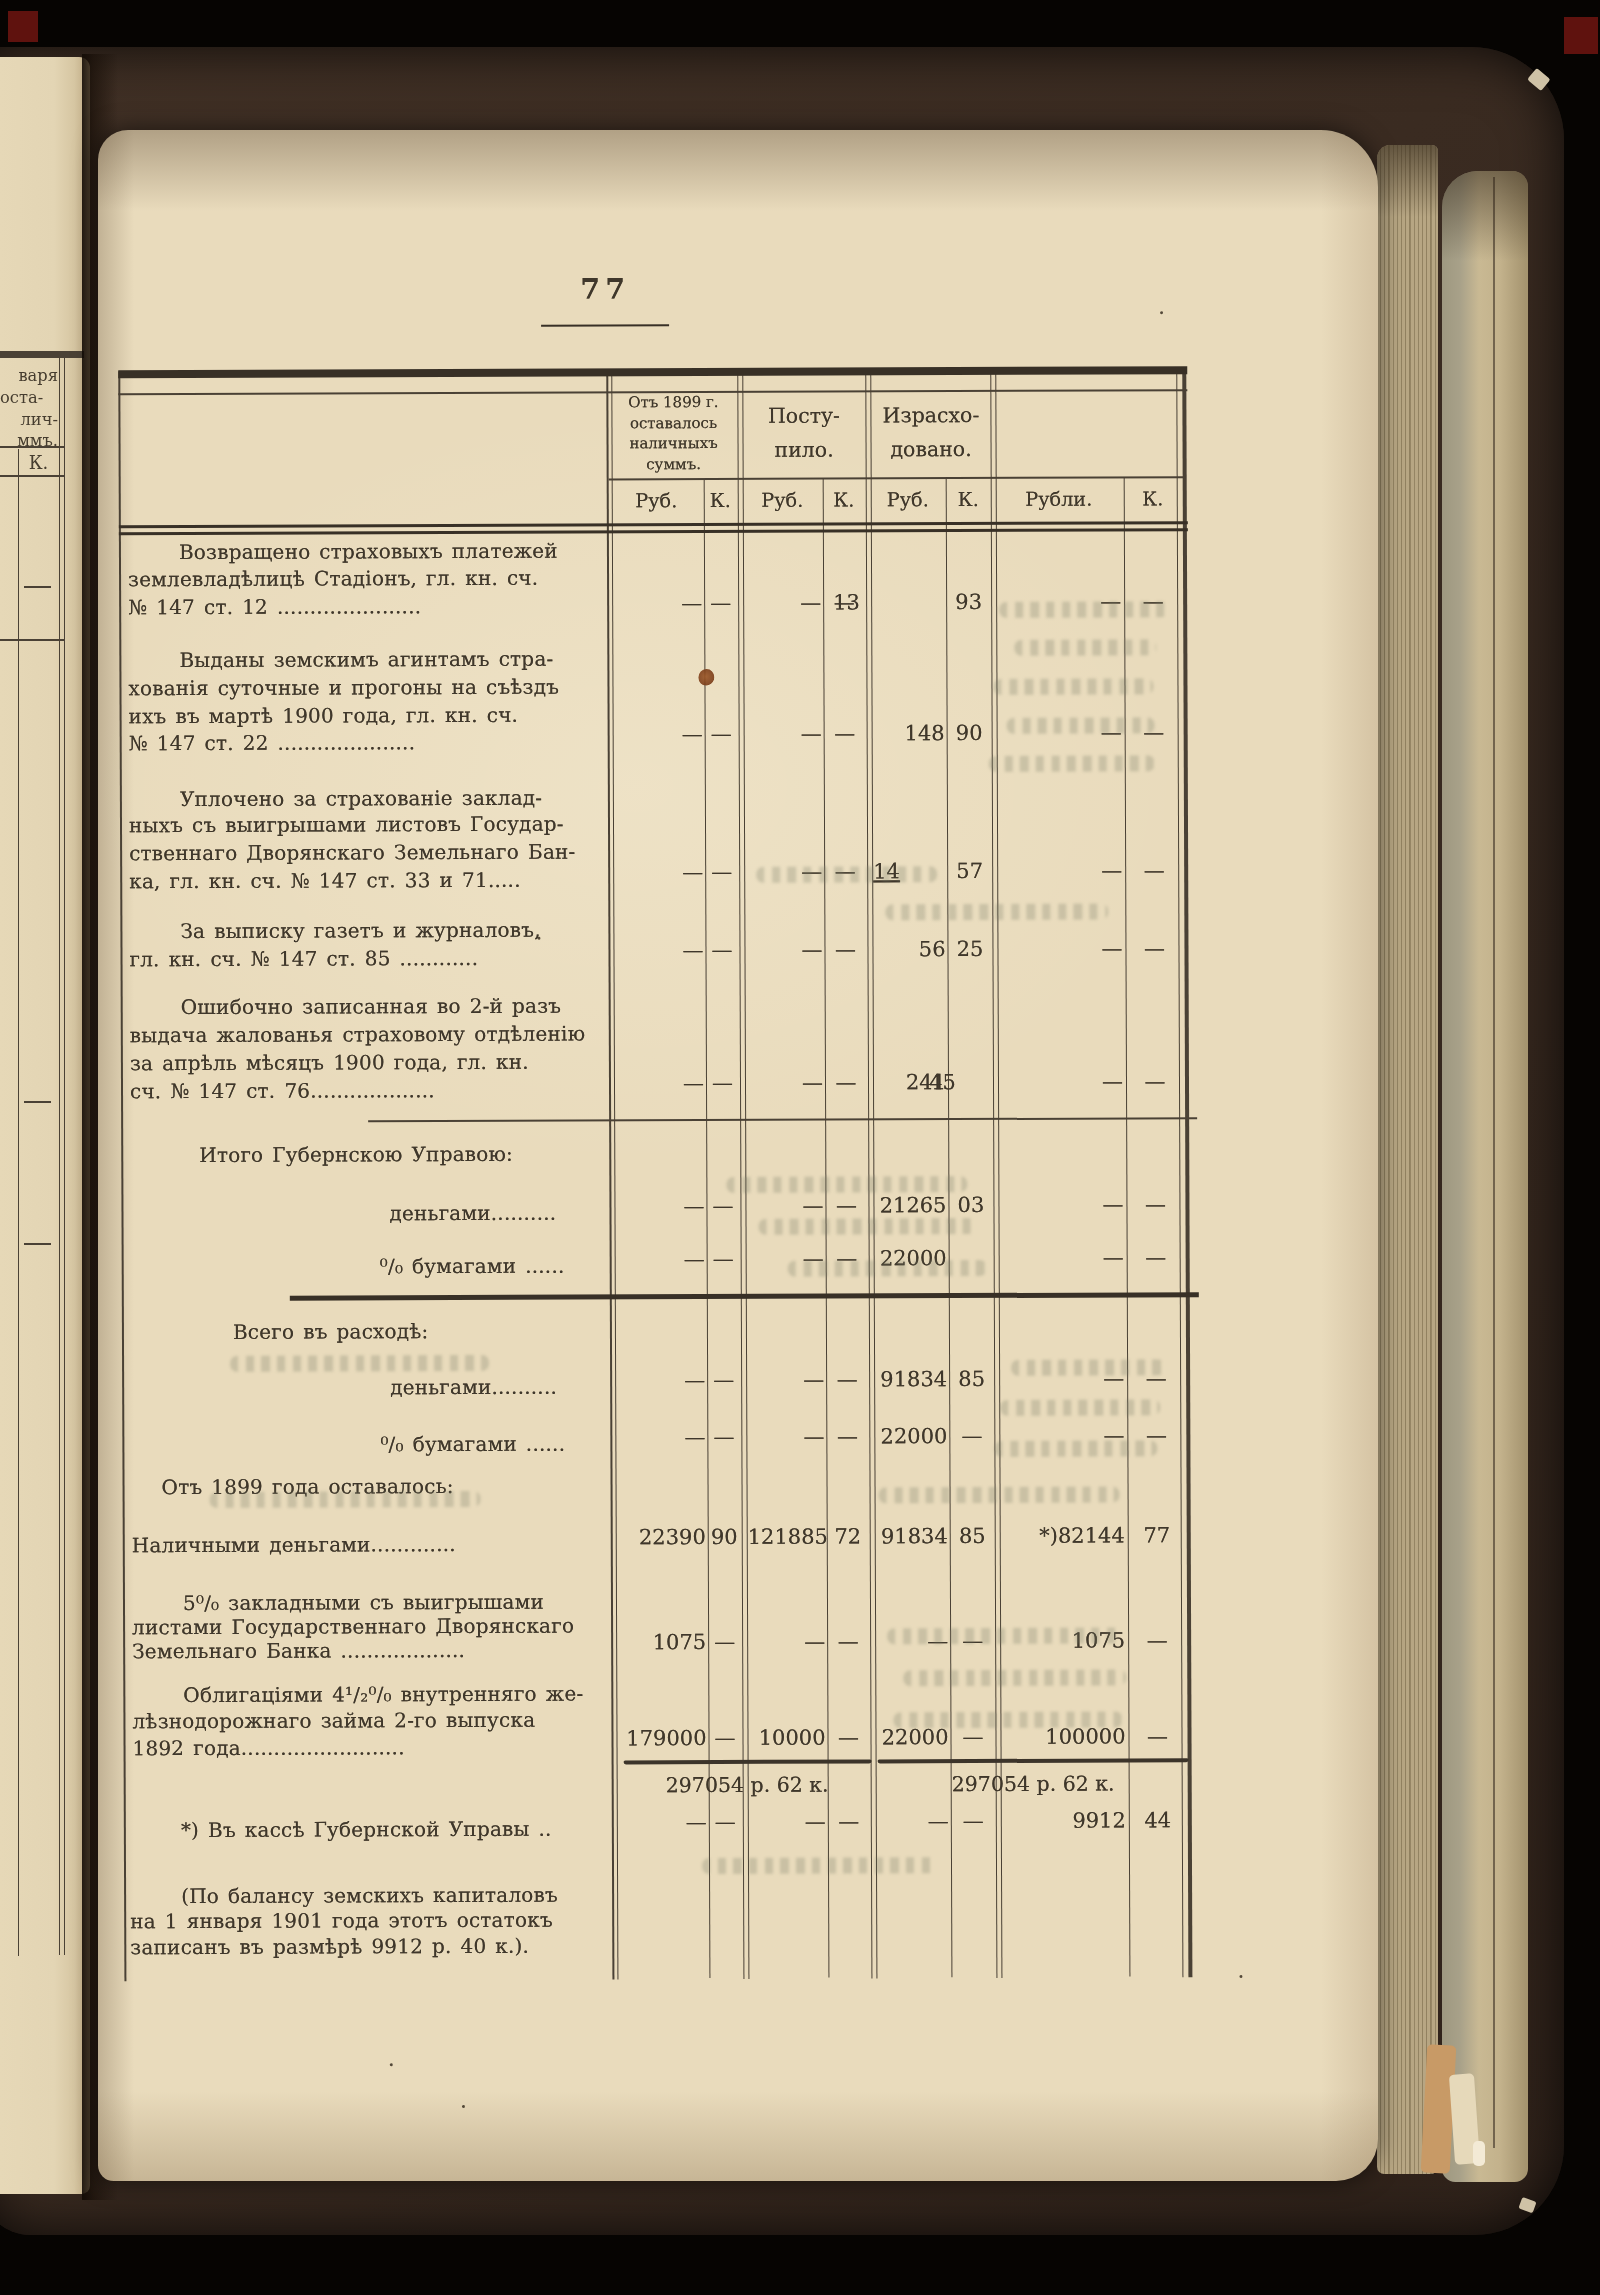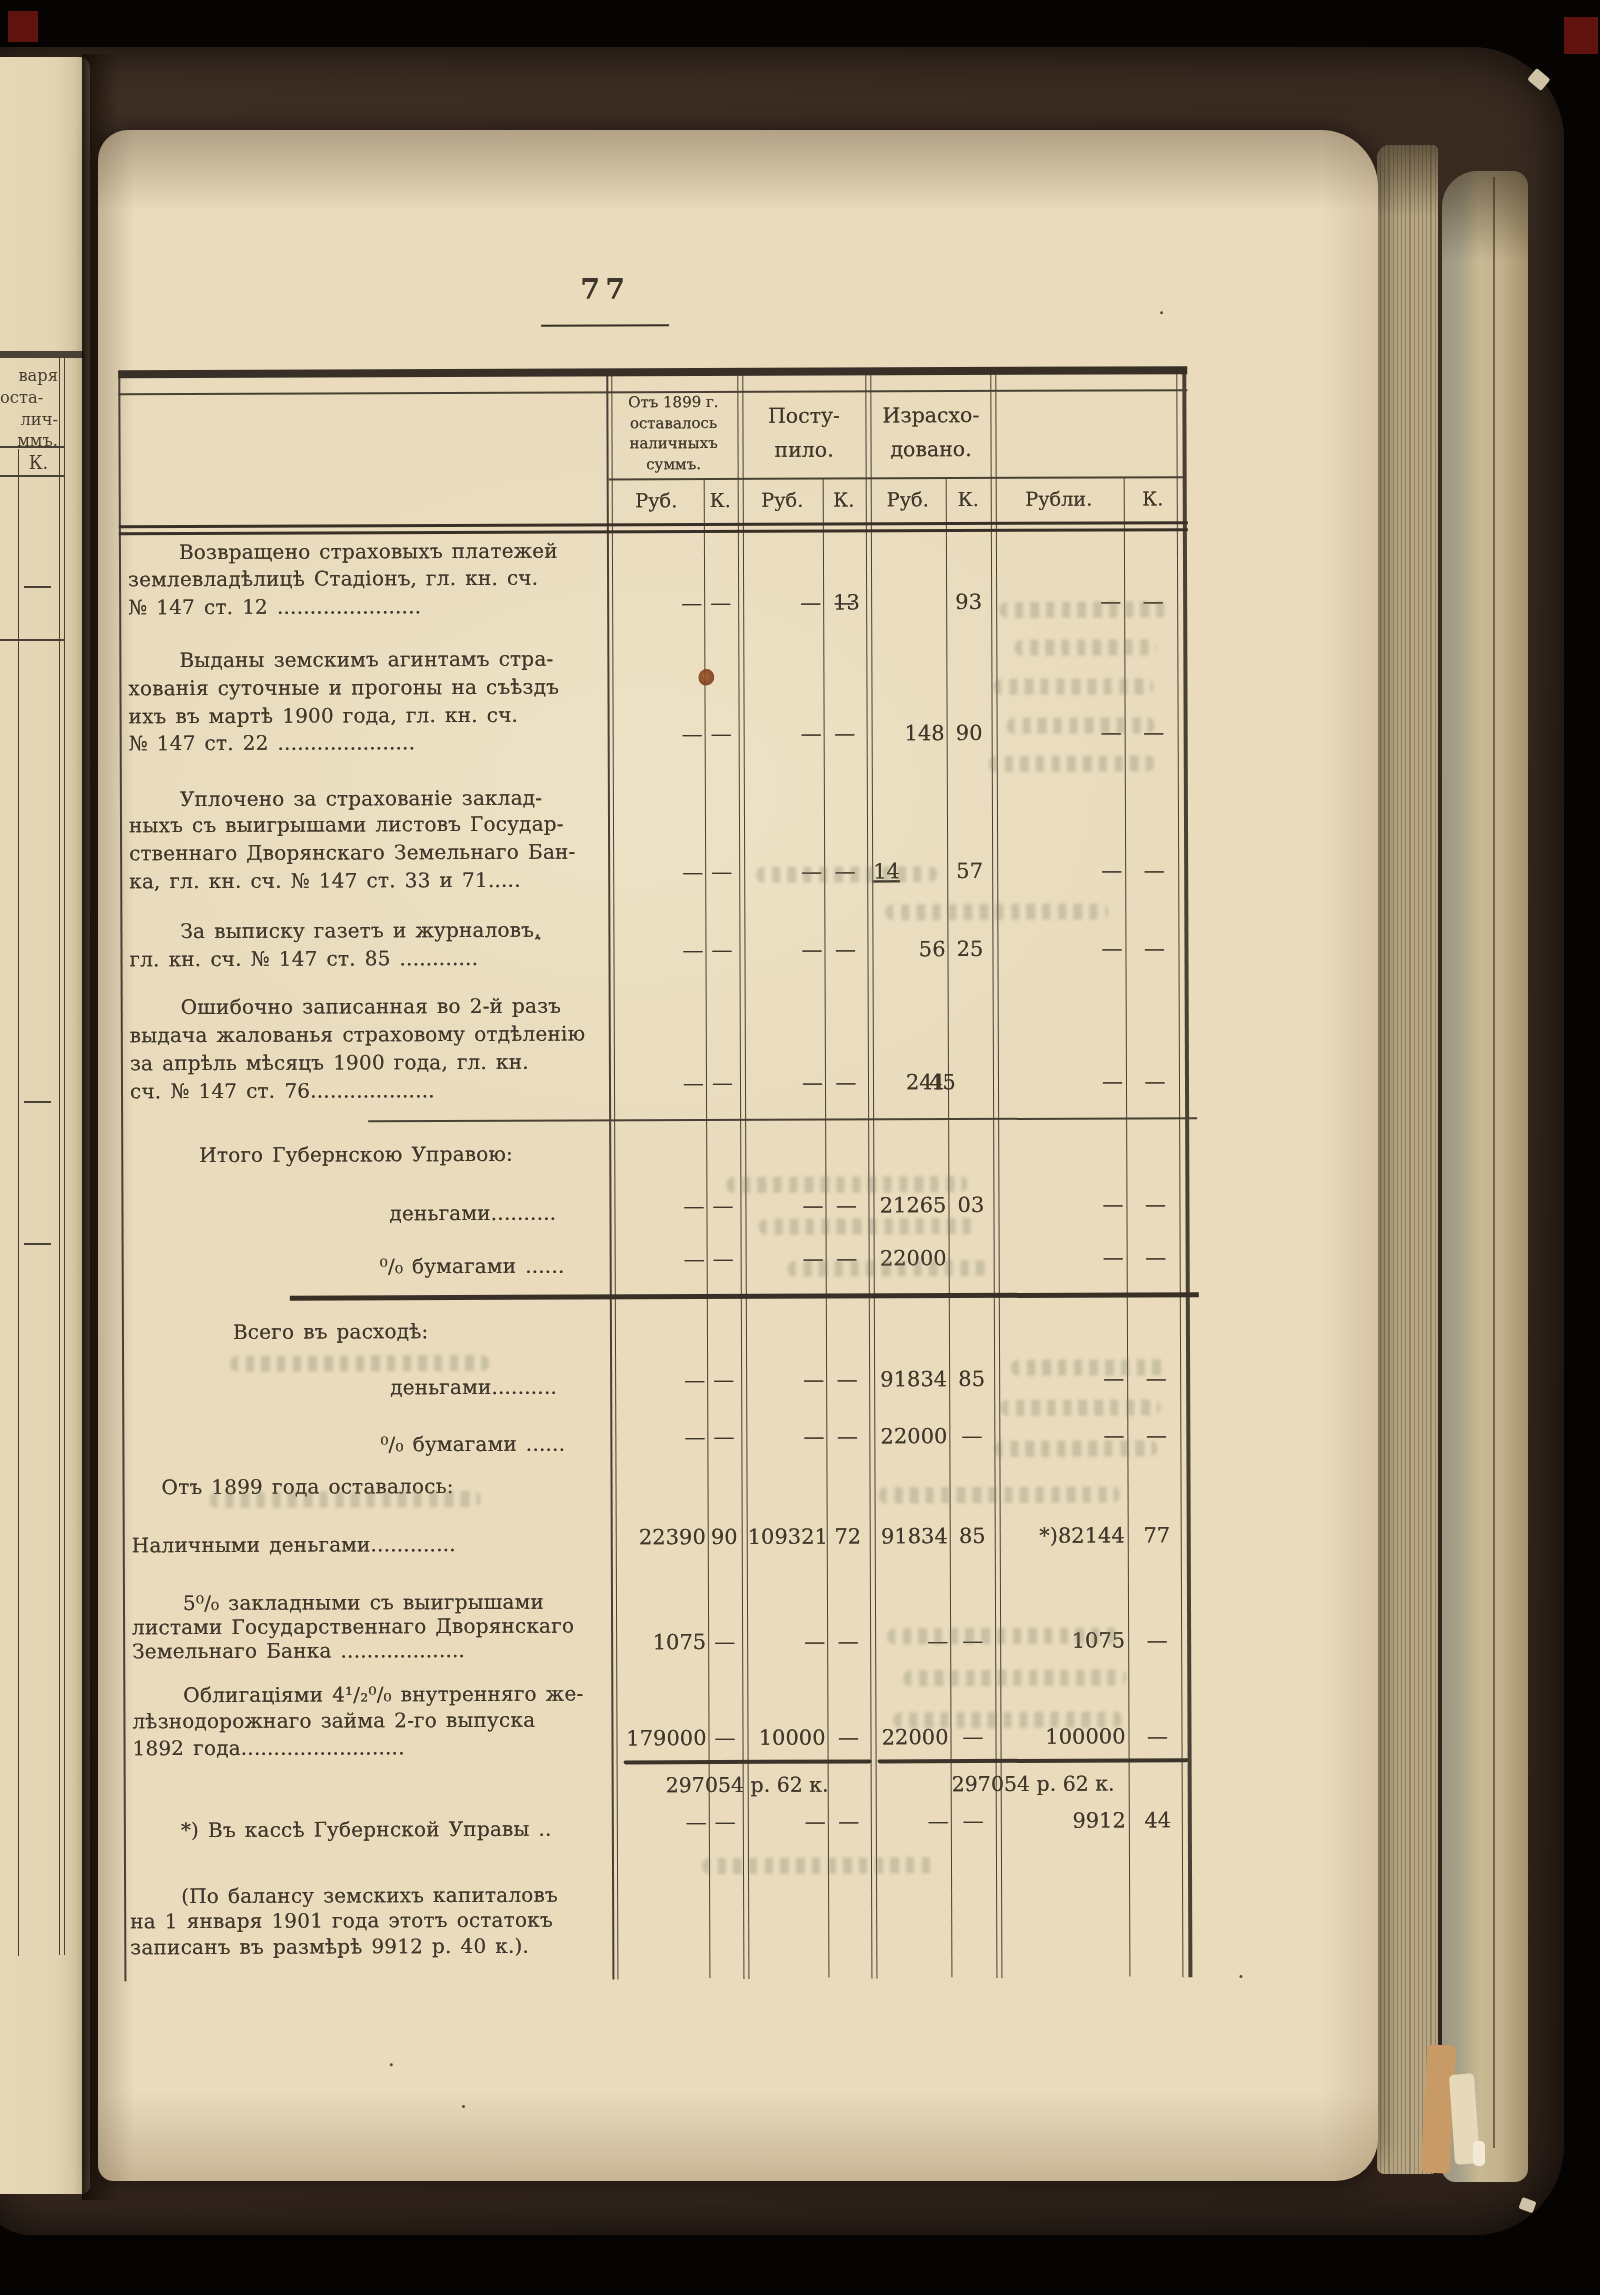--- a/index.html
+++ b/index.html
@@ -252,21 +252,21 @@
           <div class="val" style="left: 746px; top: 1425px; width: 77px; text-align: right; padding-right: 4.8px;">—</div>
           <div class="val" style="left: 825px; top: 1425px; width: 42px; text-align: center; padding-right: 0px;">—</div>
           <div class="val" style="left: 874px; top: 1425px; width: 72px; text-align: right; padding-right: 4.8px;">22000</div>
           <div class="val" style="left: 948px; top: 1425px; width: 45px; text-align: center; padding-right: 0px;">—</div>
           <div class="val" style="left: 999px; top: 1425px; width: 124px; text-align: right; padding-right: 6px;">—</div>
           <div class="val" style="left: 1126px; top: 1425px; width: 58px; text-align: center; padding-right: 0px;">—</div>
           <div class="lbl" style="left: 160px; top: 1473px;">Отъ 1899 года оставалось:</div>
           <div class="lbl" style="left: 130px; top: 1531px;">Наличными деньгами.............</div>
           <div class="val" style="left: 612px; top: 1525px; width: 92px; text-align: right; padding-right: 7.2px;">22390</div>
           <div class="val" style="left: 706px; top: 1525px; width: 33px; text-align: center; padding-right: 0px;">90</div>
-          <div class="val" style="left: 746px; top: 1525px; width: 77px; text-align: right; padding-right: 4.8px;">109321</div>
+          <div class="val" style="left: 746px; top: 1525px; width: 77px; text-align: right; padding-right: 4.8px;">121885</div>
           <div class="val" style="left: 825px; top: 1525px; width: 42px; text-align: center; padding-right: 0px;">72</div>
           <div class="val" style="left: 874px; top: 1525px; width: 72px; text-align: right; padding-right: 4.8px;">91834</div>
           <div class="val" style="left: 948px; top: 1525px; width: 45px; text-align: center; padding-right: 0px;">85</div>
           <div class="val" style="left: 999px; top: 1525px; width: 124px; text-align: right; padding-right: 6px;">*)82144</div>
           <div class="val" style="left: 1126px; top: 1525px; width: 58px; text-align: center; padding-right: 0px;">77</div>
           <div class="lbl" style="left: 181px; top: 1589px;">5⁰/₀ закладными съ выигрышами</div>
           <div class="lbl" style="left: 130px; top: 1613px;">листами Государственнаго Дворянскаго</div>
           <div class="lbl" style="left: 130px; top: 1637px;">Земельнаго Банка ...................</div>
           <div class="val" style="left: 612px; top: 1630px; width: 92px; text-align: right; padding-right: 7.2px;">1075</div>
           <div class="val" style="left: 706px; top: 1630px; width: 33px; text-align: center; padding-right: 0px;">—</div>

